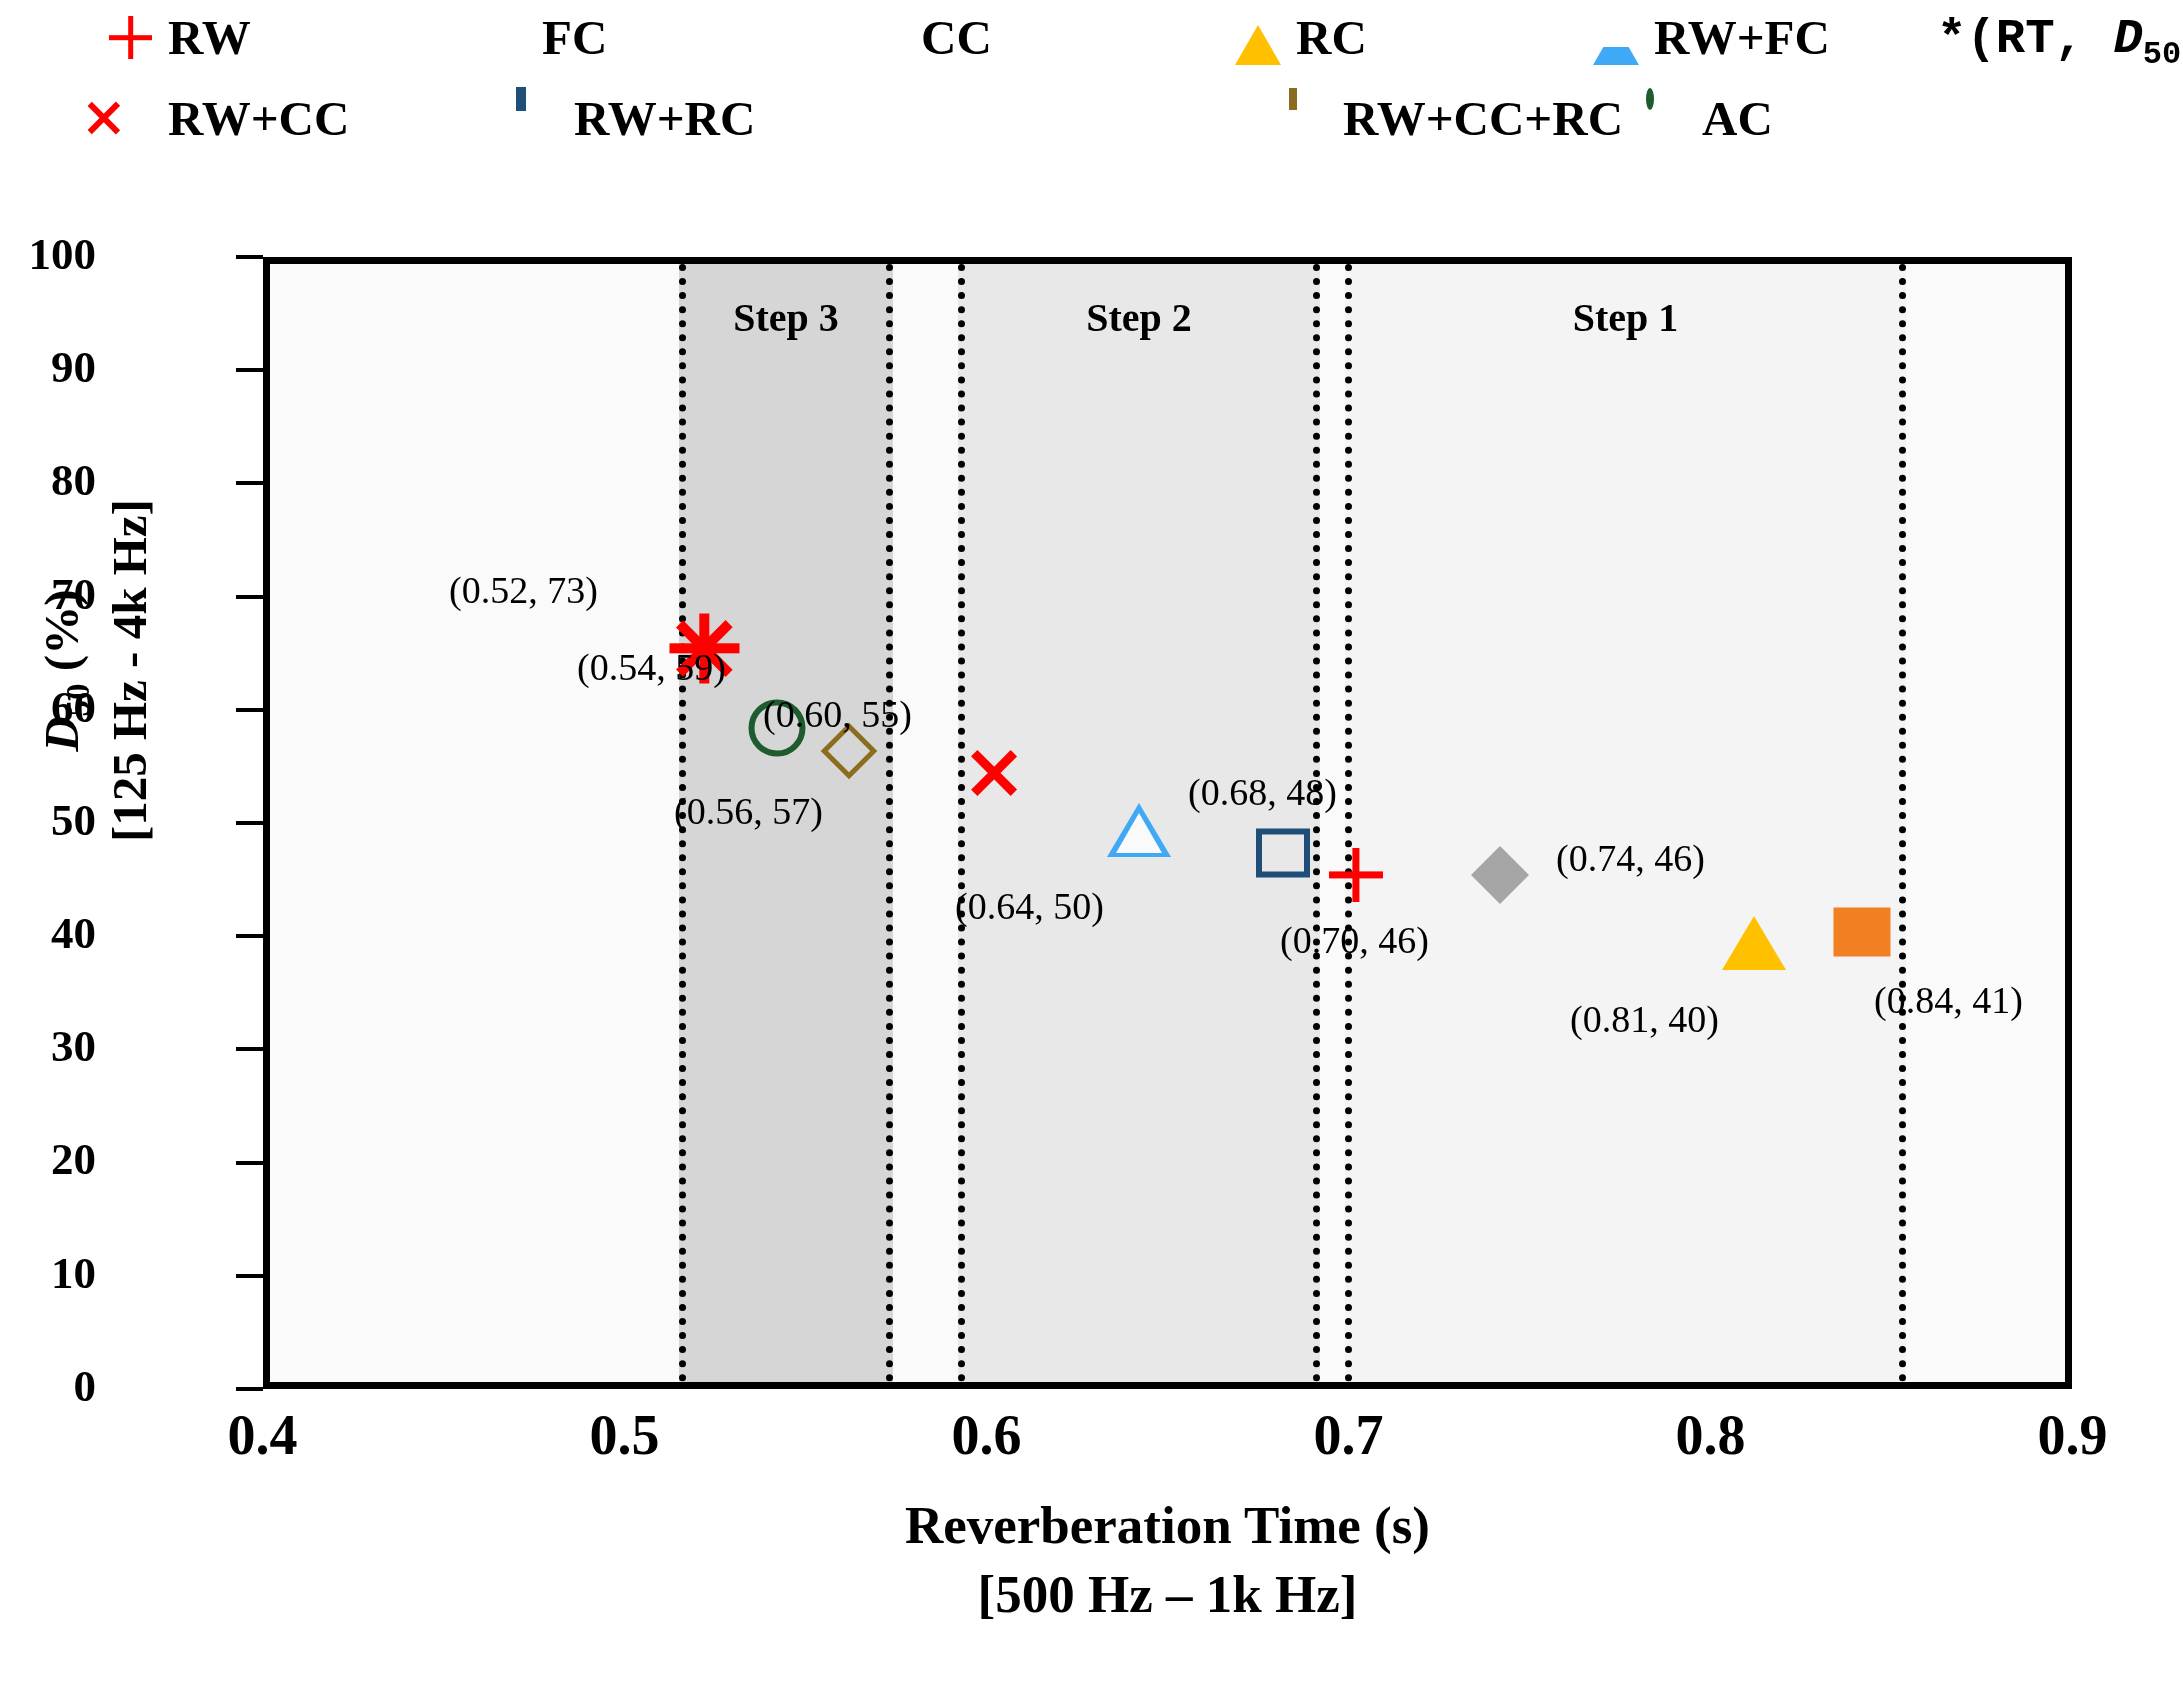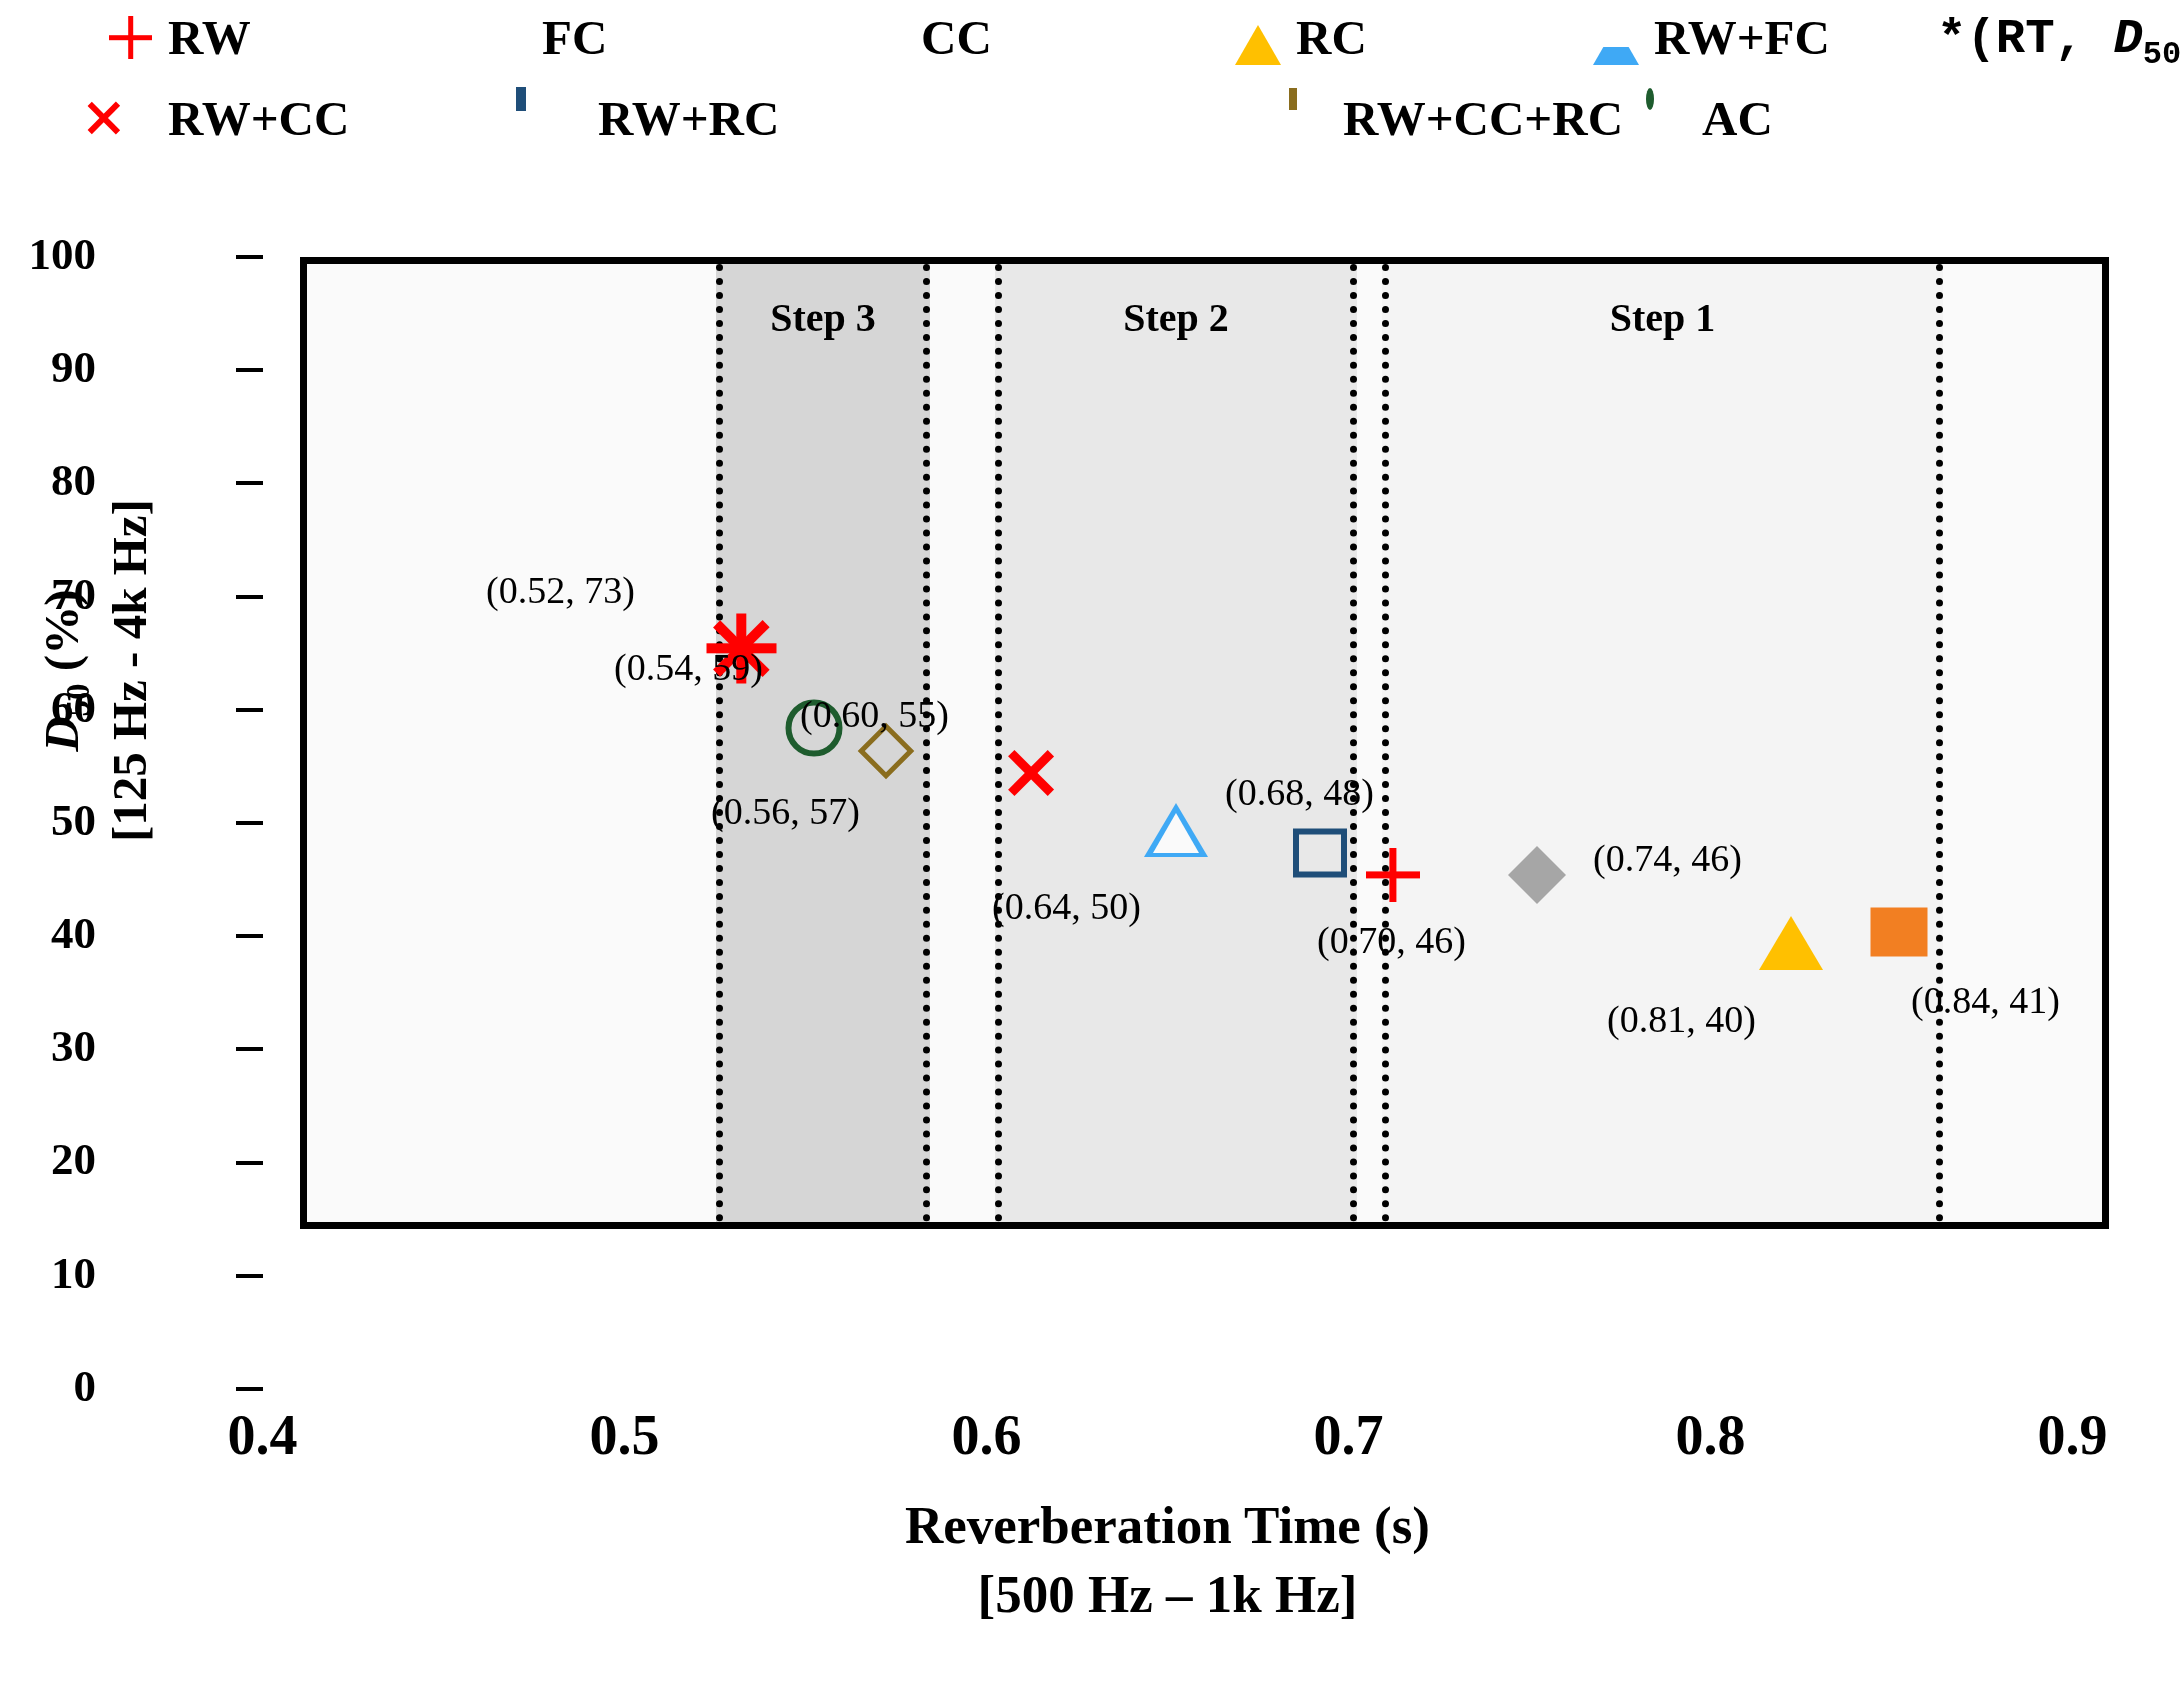--- a/index.html
+++ b/index.html
@@ -154,25 +154,24 @@
   }
   .legend-note i { font-style: italic; }
   .legend-note sub { font-size: 32px; }
 
   
   #plot-area {
     position: absolute;
     left: 263px;
     top: 257px;
     width: 1809px;
-    height: 972px;
+    height: 1132px;
     border: 7.2px solid #000000;
     background: #FAFAFA;
     box-sizing: border-box;
-    margin-left: 37px;
   }
   .step-band {
     position: absolute;
     top: 0;
     height: 100%;
     border-left: 7.2px dotted #000000;
     border-right: 7.2px dotted #000000;
     box-sizing: border-box;
   }
   .step-label {
@@ -302,21 +301,21 @@
       </div>
       <div class="legend-item" style="left: 1937px; top: 11px;">
         <span class="legend-note">*(RT,&nbsp;<i>D</i><sub>50</sub>)</span>
       </div>
     </div>
     <div class="legend-row" style="top: 81px;">
       <div class="legend-item" style="left: 104px; top: 11px;">
         <span class="legend-marker"><span class="m-x"></span></span>
         <span class="legend-label">RW+CC</span>
       </div>
-      <div class="legend-item" style="left: 510px; top: 11px; gap: 24px;">
+      <div class="legend-item" style="left: 510px; top: 11px;">
         <span class="legend-marker"><span class="m-square-open"></span></span>
         <span class="legend-label">RW+RC</span>
       </div>
       <div class="legend-item" style="left: 1279px; top: 11px;">
         <span class="legend-marker"><span class="m-diamond-open"></span></span>
         <span class="legend-label">RW+CC+RC</span>
       </div>
       <div class="legend-item" style="left: 1638px; top: 11px; justify-content: space-between;">
         <span class="legend-marker"><span class="m-circle-open"></span></span>
         <span class="legend-label">AC</span>

